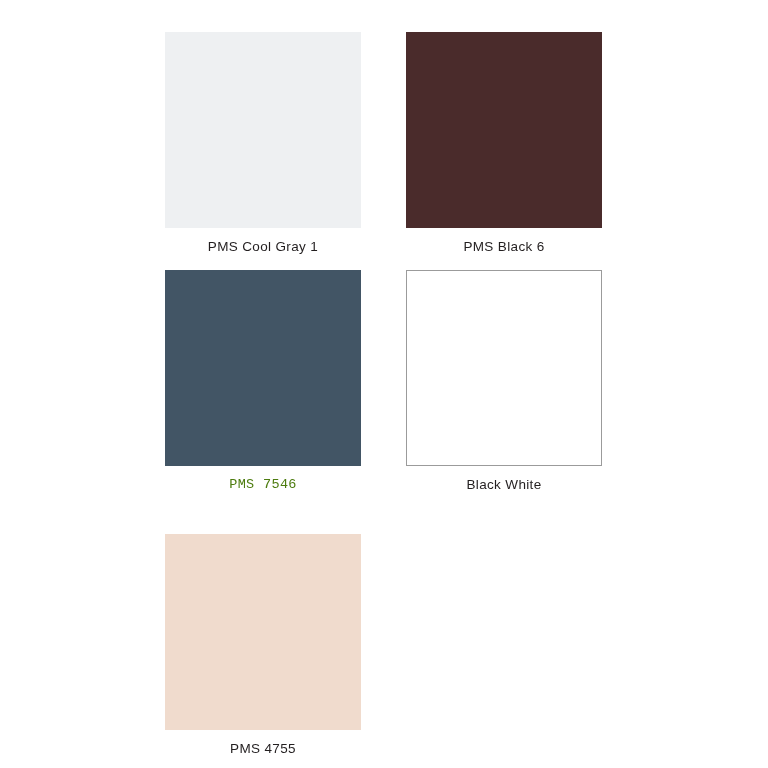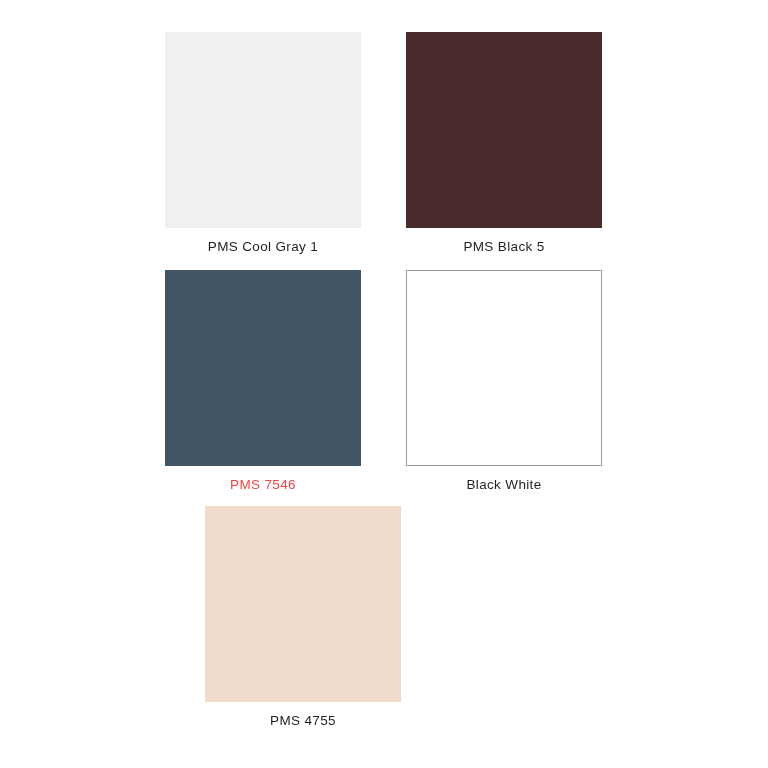--- a/index.html
+++ b/index.html
@@ -47,40 +47,40 @@
     color: #231f20;
     margin-top: 10px;
     white-space: nowrap;
   }
 
   
   .col-left  { left: 165px; }
   .col-right { left: 406px; }
   .row-1 { top: 32px; }
   .row-2 { top: 270px; }
-  .row-3 { top: 506px; margin-left: 40px; }
+  .row-3 { top: 534px; }
 </style>
 </head>
 <body>
 
 <div id="palette-board" style="background-color: rgb(255, 255, 255); padding-left: 41px;">
 
   <div class="swatch-cell col-left row-1">
     <div class="swatch-chip" style="background-color: rgb(238, 240, 242);"></div>
     <span class="swatch-label" style="color: rgb(35, 31, 32);">PMS Cool Gray 1</span>
   </div>
 
   <div class="swatch-cell col-right row-1">
     <div class="swatch-chip" style="background-color: rgb(74, 43, 43);"></div>
-    <span class="swatch-label" style="color: rgb(35, 31, 32);">PMS Black 5</span>
+    <span class="swatch-label" style="color: rgb(35, 31, 32);">PMS Black 6</span>
   </div>
 
   <div class="swatch-cell col-left row-2">
     <div class="swatch-chip" style="background-color: rgb(66, 85, 101);"></div>
-    <span class="swatch-label" style="color: #ef4444;">PMS 7546</span>
+    <span class="swatch-label" style="color: #4d7c0f; font-family: Liberation Mono, monospace;">PMS 7546</span>
   </div>
 
   <div class="swatch-cell col-right row-2">
     <div class="swatch-chip bordered" style="background-color: rgb(255, 255, 255); border-color: rgb(155, 155, 155);"></div>
     <span class="swatch-label" style="color: rgb(35, 31, 32);">Black White</span>
   </div>
 
   <div class="swatch-cell col-left row-3">
     <div class="swatch-chip" style="background-color: rgb(240, 219, 205);"></div>
     <span class="swatch-label" style="color: rgb(35, 31, 32);">PMS 4755</span>

